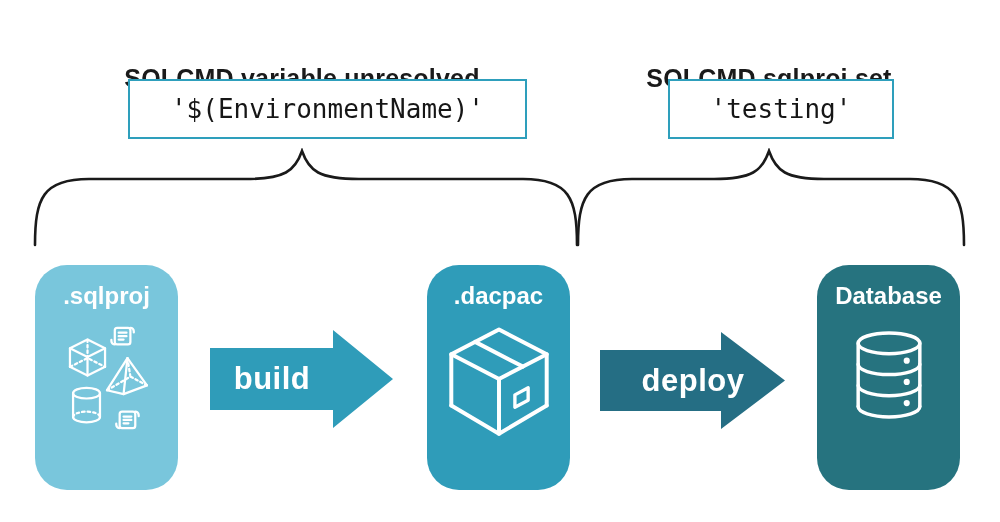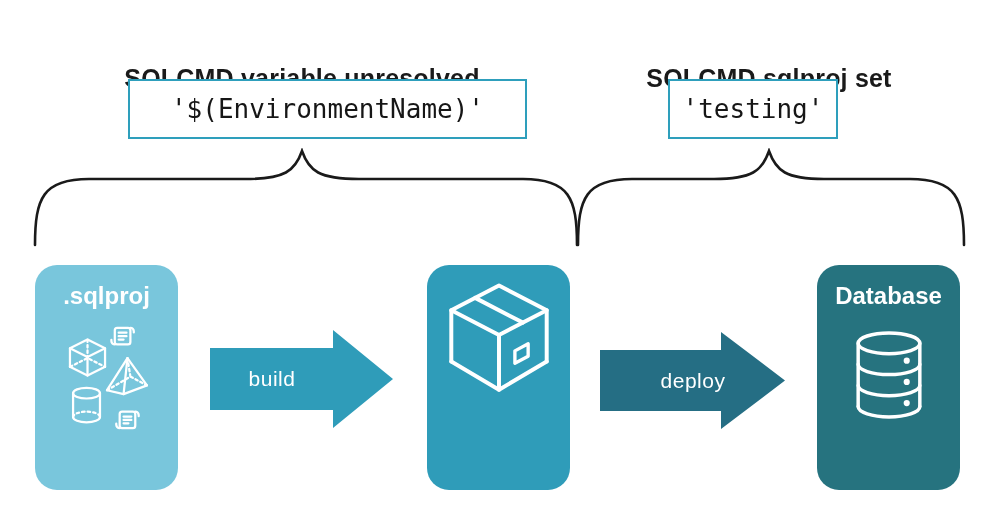--- a/index.html
+++ b/index.html
@@ -44,21 +44,21 @@
     fill: none;
     stroke: var(--text-dark, #1a1a1a);
     stroke-width: 2.6;
     stroke-linecap: round;
   }
 
   .node-card {
     top: 265px;
     width: 143px;
     height: 225px;
-    border-radius: 22px;
+    border-radius: 32px;
     display: flex;
     flex-direction: column;
     align-items: center;
   }
   .node-card .node-label {
     margin-top: 18px;
     font-size: 24px;
     font-weight: 700;
     color: #ffffff;
     line-height: 26px;
@@ -70,40 +70,40 @@
   .node-icon { display: block; }
   .node-icon * { stroke: #ffffff; fill: none; stroke-linecap: round; stroke-linejoin: round; }
   .node-icon .fill-dot { fill: #ffffff; stroke: none; }
   .dashed { stroke-dasharray: 2.6 3; }
 
   .arrow-svg polygon { stroke: none; }
   .arrow-label {
     display: flex;
     align-items: center;
     justify-content: center;
-    font-size: 21px;
-    font-weight: 400;
+    font-size: 31px;
+    font-weight: 700;
     color: #ffffff;
     letter-spacing: 0.5px;
   }
 </style>
 </head>
 <body>
 
 <div id="stage">
 
   <div class="abs scope-heading" style="left:102px;">SQLCMD variable unresolved</div>
 
   <div class="abs code-box" style="left:128px; width:399px;">
     <span class="code-text">'$(EnvironmentName)'</span>
   </div>
 
   <div class="abs scope-heading" style="left:569px;">SQLCMD sqlproj set</div>
 
-  <div class="abs code-box" style="left:668px; width:170px;">
+  <div class="abs code-box" style="left:668px; width:226px;">
     <span class="code-text">'testing'</span>
   </div>
 
   <svg class="abs brace" style="left:33px; width:546px;" viewBox="0 0 546 100" aria-hidden="true">
     <path d="M 2,97 C 2,50 10,31 56,31 L 212,31 C 252,31 262,23 269,3
              C 276,23 286,31 326,31 L 490,31 C 536,31 544,50 544,97"></path>
   </svg>
 
   <svg class="abs brace" style="left:576px; width:390px;" viewBox="0 0 390 100" aria-hidden="true">
     <path d="M 2,97 C 2,50 10,31 56,31 L 138,31 C 176,31 186,23 193,3
@@ -149,20 +149,21 @@
       </g>
     </svg>
   </div>
 
   <svg class="abs arrow-svg" style="left:210px; top:330px;" width="184" height="98" viewBox="0 0 184 98" aria-hidden="true">
     <polygon points="0,18 123,18 123,0 183,49 123,98 123,80 0,80" style="fill:var(--arrow-build,#2f9cb9)"></polygon>
   </svg>
   <div class="abs arrow-label" style="left:210px; top:348px; width:124px; height:62px;">build</div>
 
   <div class="abs node-card" id="card-dacpac">
+    <div class="node-label">.dacpac</div>
     <svg class="node-icon" style="margin-top:15px;" width="106" height="117" viewBox="0 0 120 132" aria-hidden="true">
       <g stroke-width="4.5">
         <path d="M60,6 L114,34 L60,62 L6,34 Z"></path>
         <path d="M33,20 L87,48"></path>
         <path d="M6,34 V92 M114,34 V92 M60,62 V124"></path>
         <path d="M6,92 L60,124 L114,92"></path>
       </g>
       <path d="M78,80 L93,72 L93,86 L78,94 Z" stroke-width="3.8"></path>
     </svg>
   </div>

